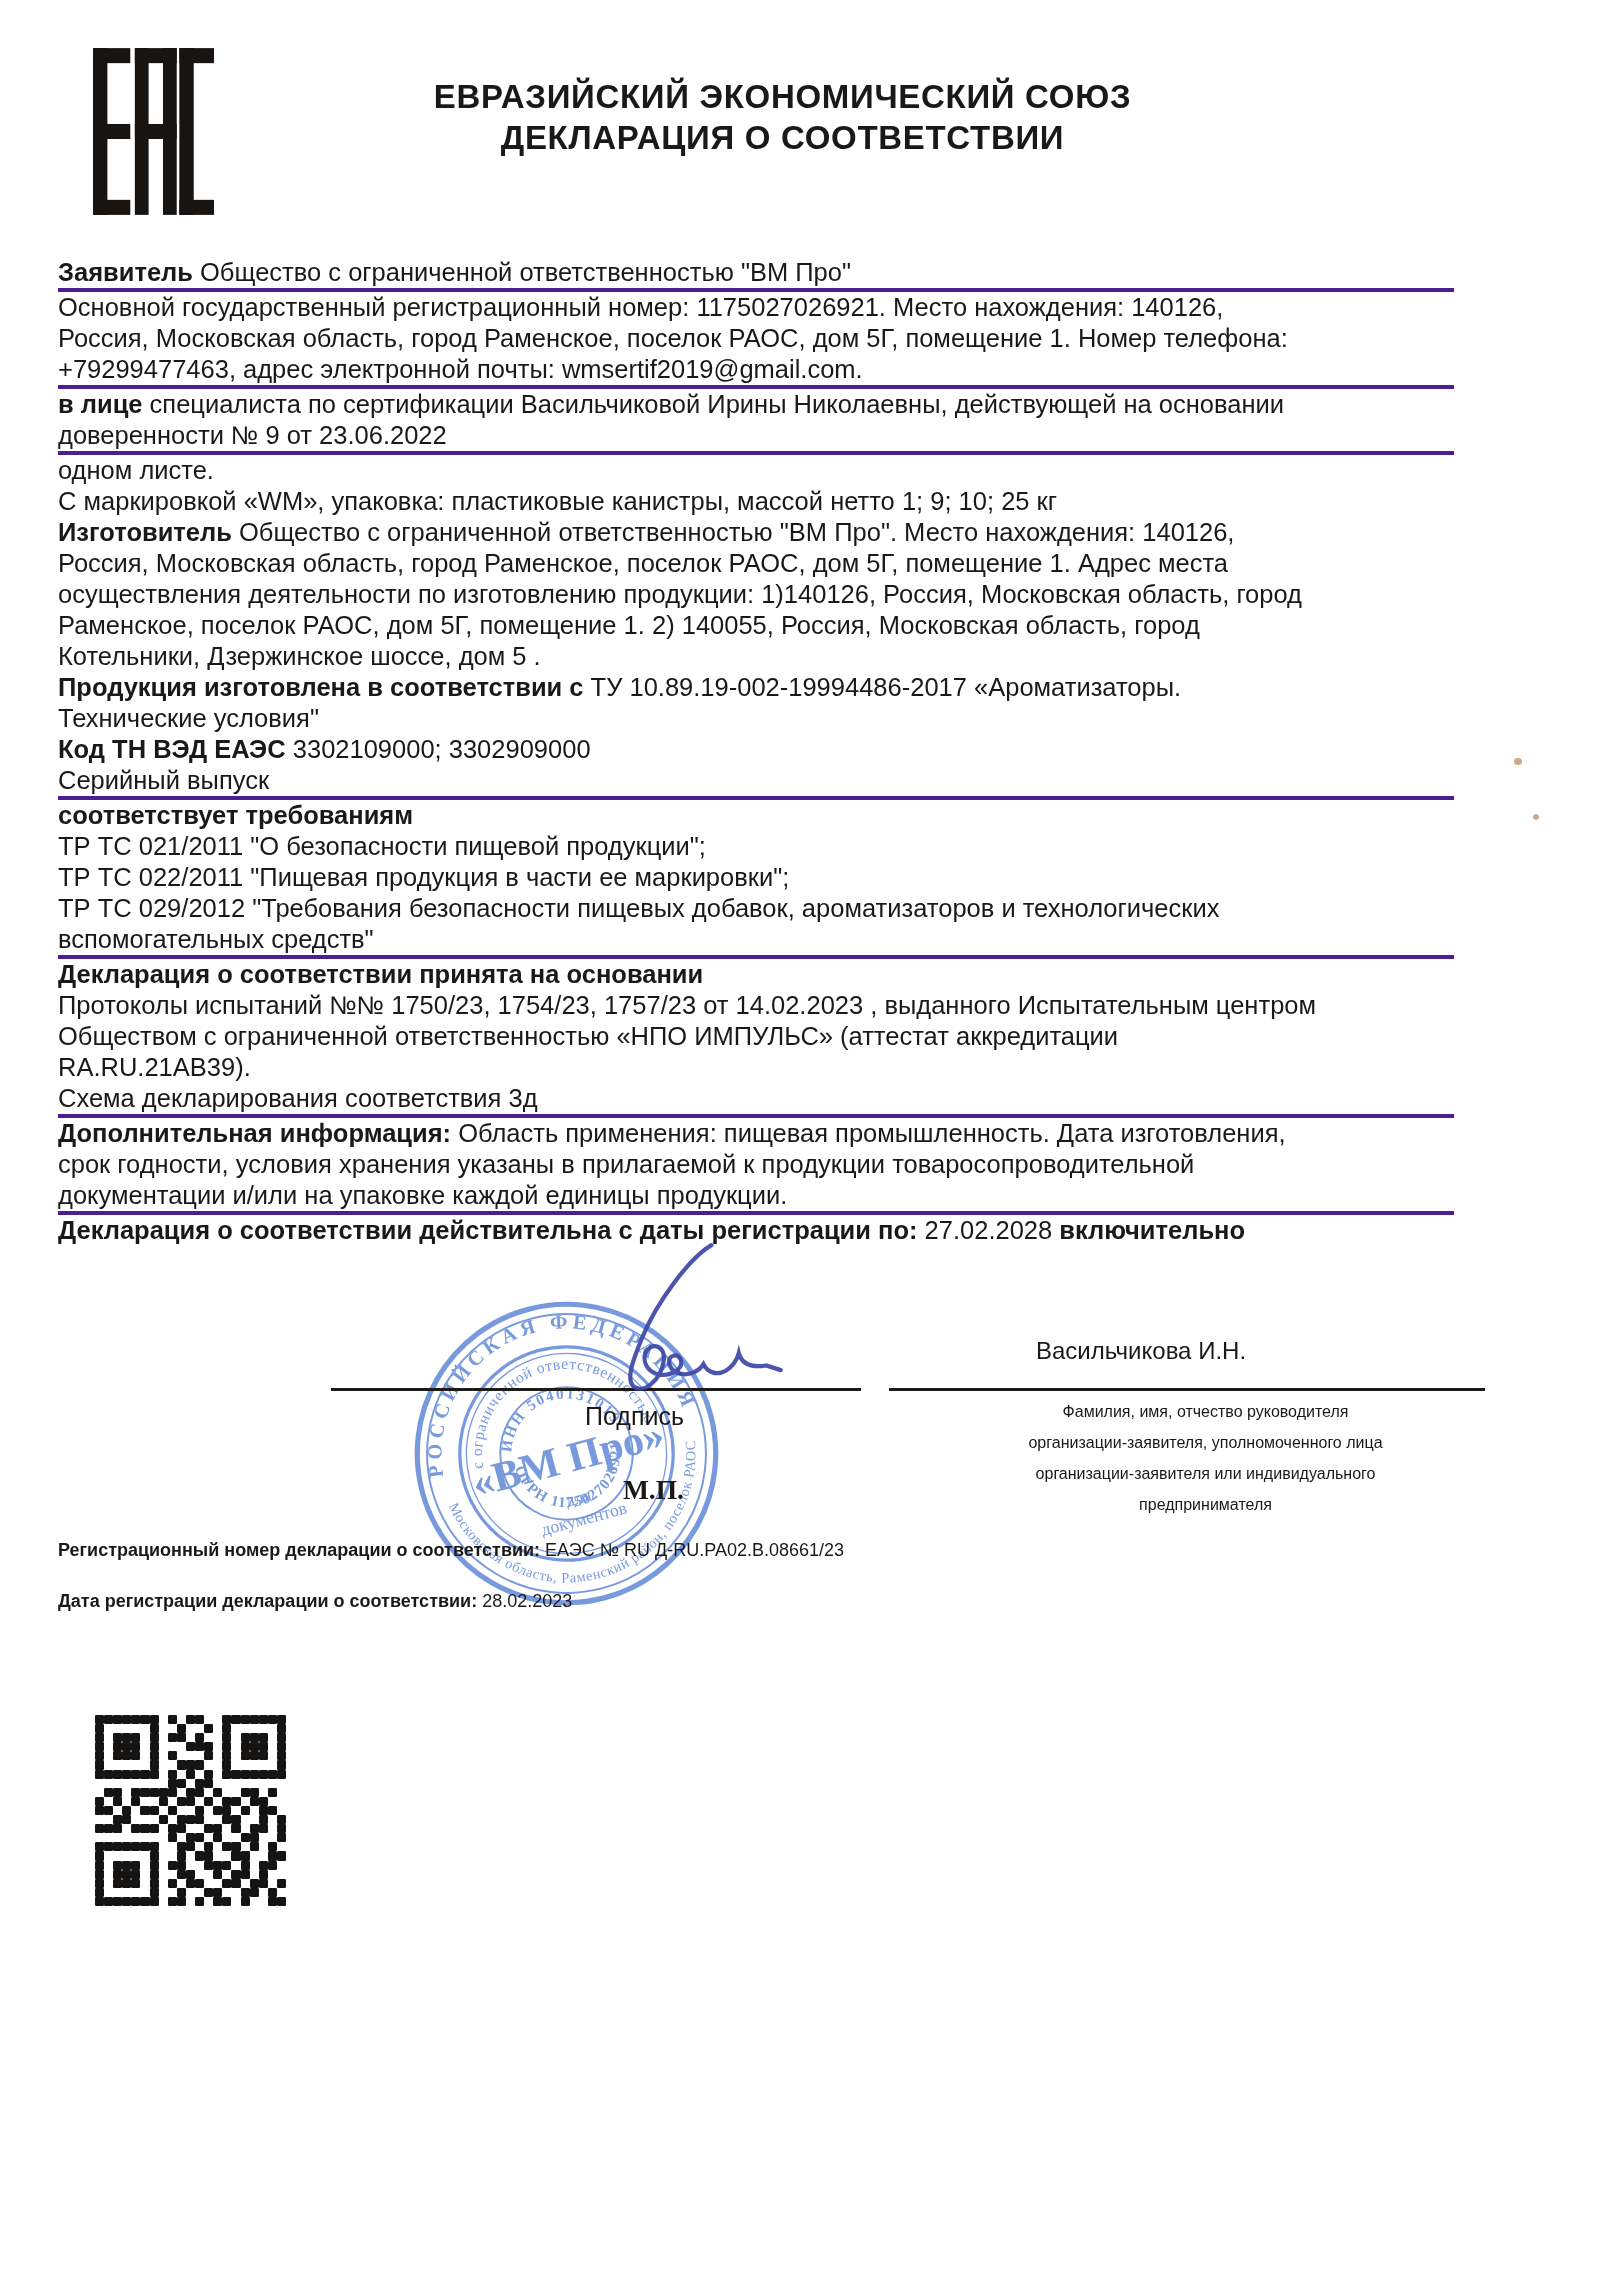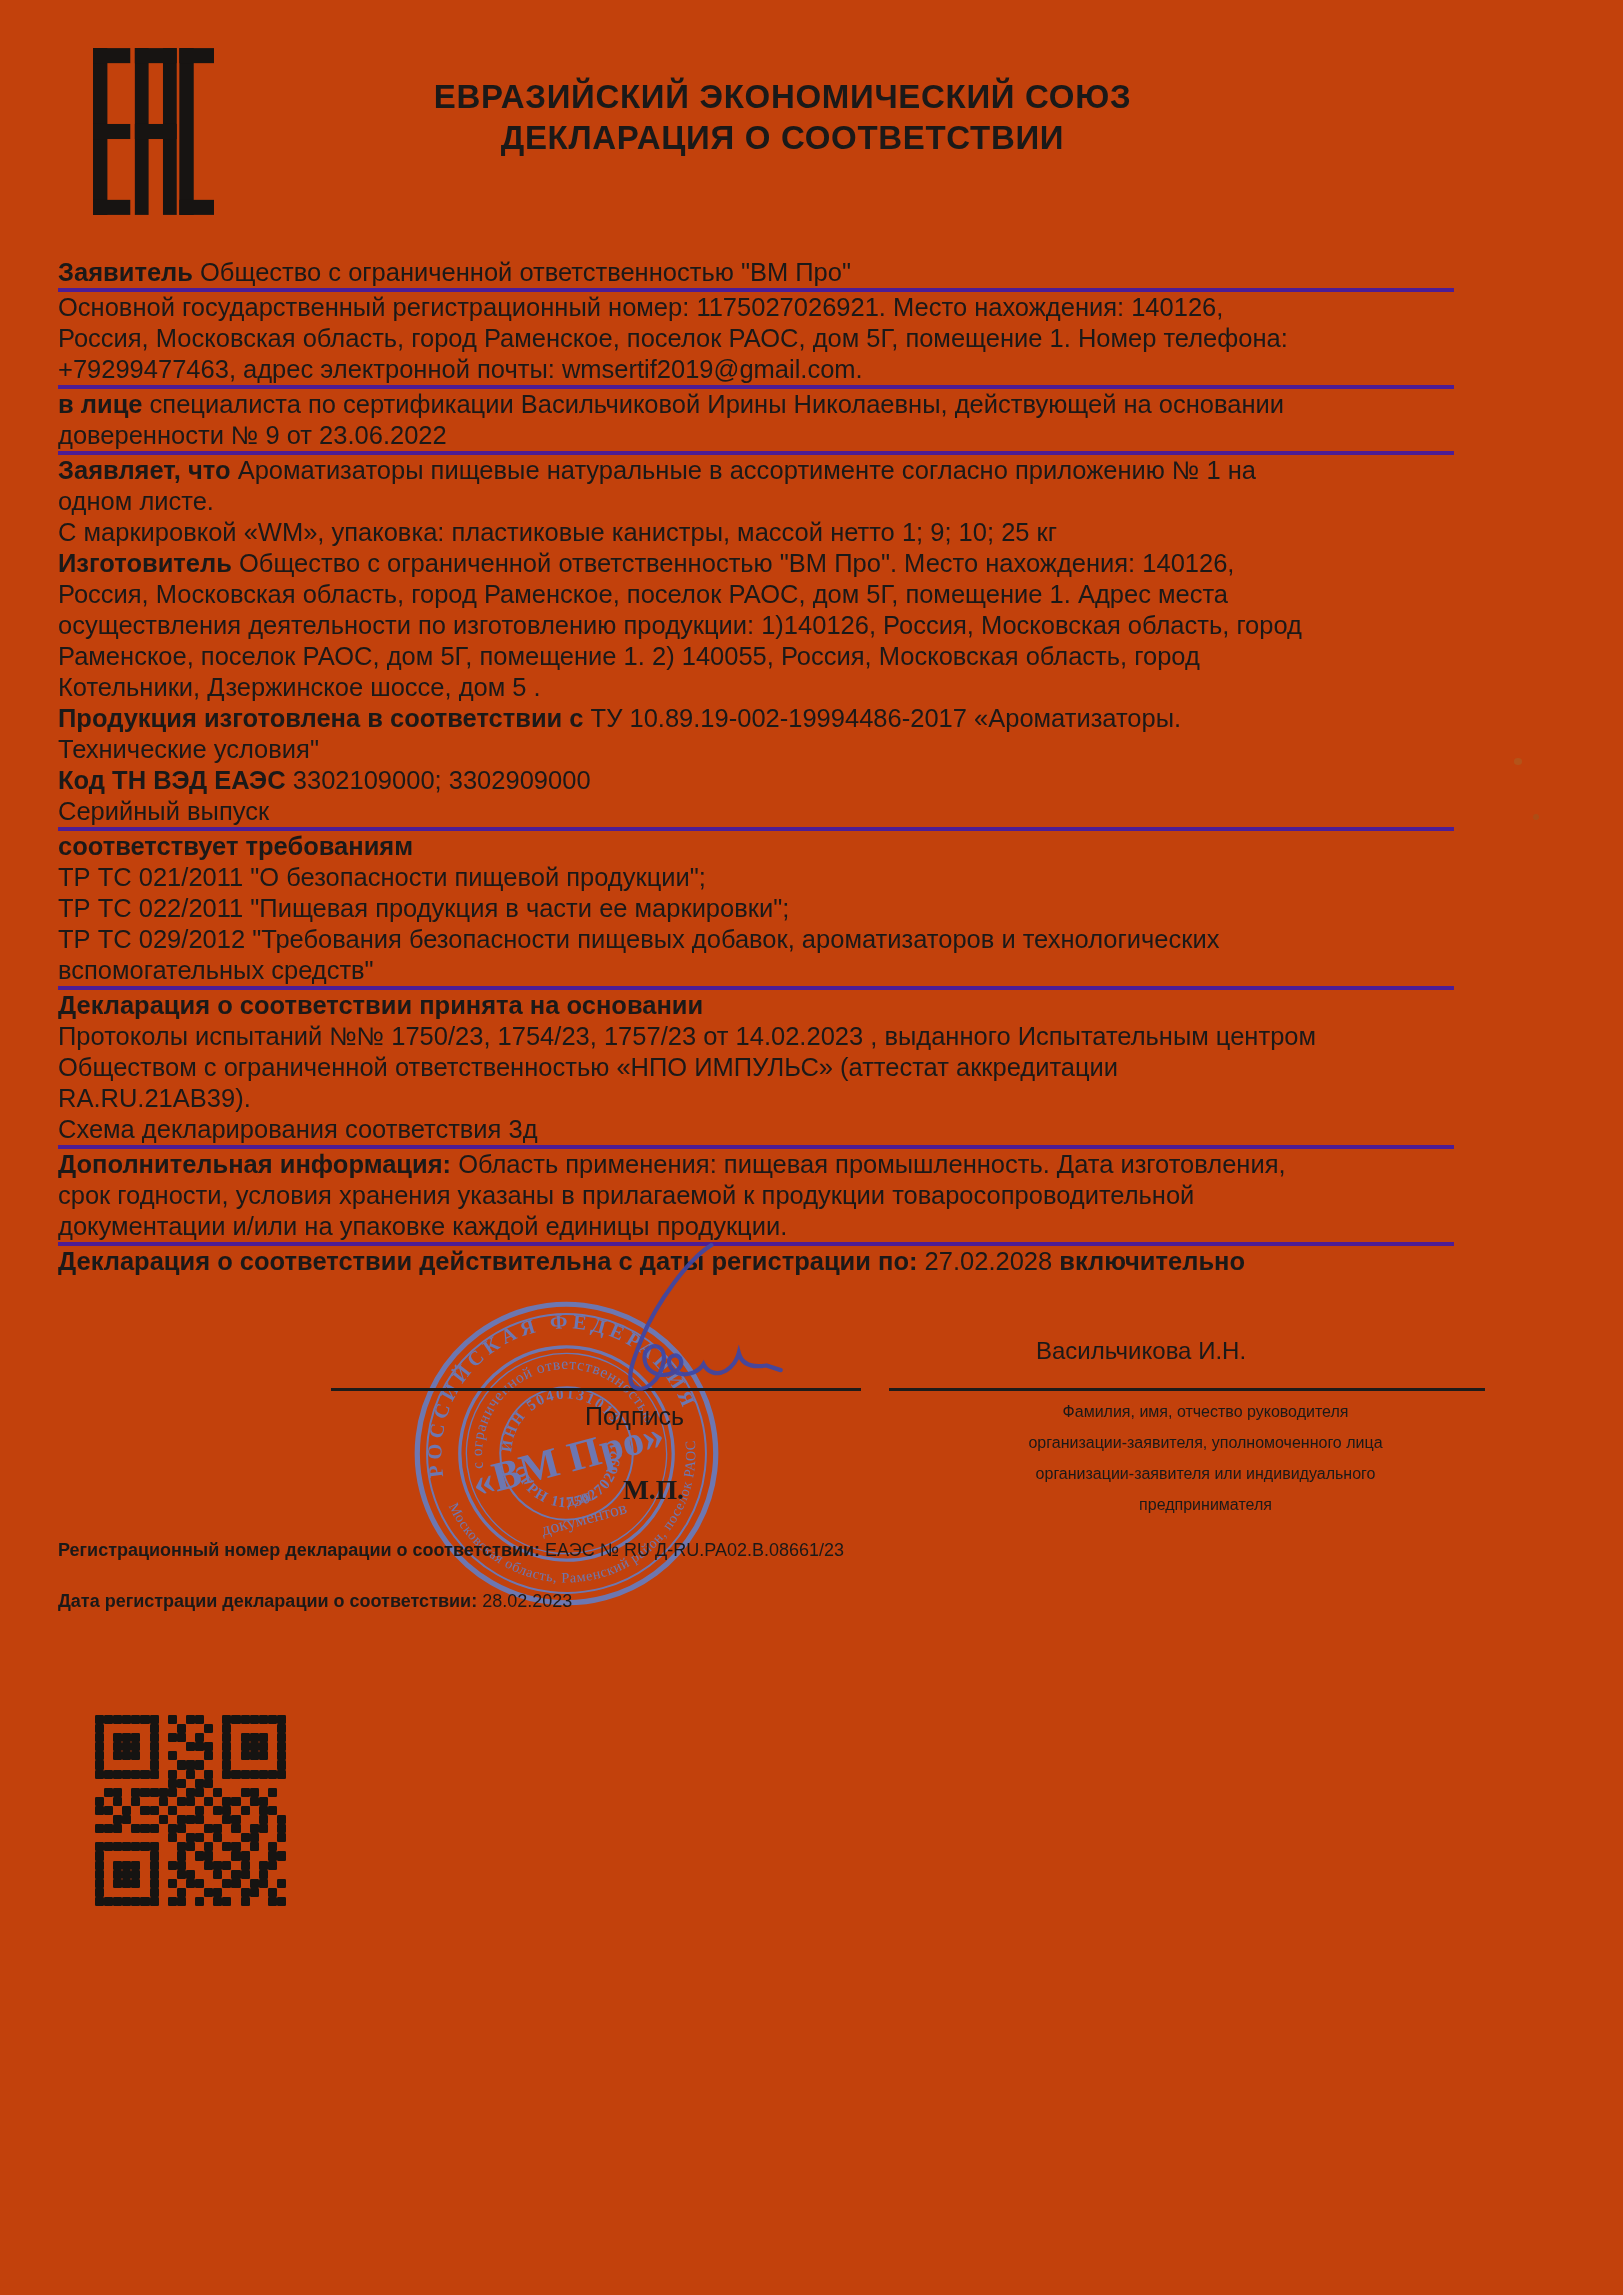--- a/index.html
+++ b/index.html
@@ -1,16 +1,16 @@
 <!DOCTYPE html>
 <html style="font-size:10.5px"><head>
 <meta charset="utf-8">
 <style>
   html,body{margin:0;padding:0;background:#e8e8e8;}
-  .page{position:relative;width:1624px;height:2295px;background:#c2410c;overflow:hidden;
+  .page{position:relative;width:1624px;height:2295px;background:#ffffff;overflow:hidden;
         font-family:"Liberation Sans",sans-serif;color:#1b1918;}
   
   .eac{position:absolute;left:93px;top:48px;}
   .title{position:absolute;left:262px;top:76px;width:1041px;text-align:center;
          font-weight:bold;font-size:33px;line-height:41px;letter-spacing:0.7px;}
   
   #doc-body{position:absolute;left:58px;top:257px;width:1396px;}
   .sec{width:100%;}
   .sec.u{border-bottom:4px solid #4c1d95;}
   .ln{height:31px;line-height:31px;font-size:25.5px;white-space:nowrap;}
@@ -73,21 +73,20 @@
       <div class="sec u">
         <div class="ln"><span>Основной государственный регистрационный номер: 1175027026921. Место нахождения: 140126,</span></div>
         <div class="ln"><span>Россия, Московская область, город Раменское, поселок  РАОС, дом 5Г, помещение 1. Номер телефона:</span></div>
         <div class="ln"><span>+79299477463, адрес электронной почты: wmsertif2019@gmail.com.</span></div>
       </div>
       <div class="sec u">
         <div class="ln"><b>в лице </b><span>специалиста по сертификации Васильчиковой Ирины Николаевны, действующей на основании</span></div>
         <div class="ln"><span>доверенности № 9 от  23.06.2022</span></div>
       </div>
       <div class="sec">
-        <div class="ln"><b>Заявляет, что </b><span>Ароматизаторы пищевые натуральные в ассортименте согласно приложению № 1 на</span></div>
         <div class="ln"><span>одном листе.</span></div>
         <div class="ln"><span>С маркировкой «WM», упаковка: пластиковые канистры, массой нетто 1; 9; 10; 25 кг</span></div>
       </div>
       <div class="sec">
         <div class="ln"><b>Изготовитель </b><span>Общество с ограниченной ответственностью "ВМ Про". Место нахождения: 140126,</span></div>
         <div class="ln"><span>Россия, Московская область, город Раменское, поселок  РАОС, дом 5Г, помещение 1. Адрес места</span></div>
         <div class="ln"><span>осуществления деятельности по изготовлению продукции: 1)140126, Россия, Московская область, город</span></div>
         <div class="ln"><span>Раменское, поселок РАОС, дом 5Г, помещение 1. 2) 140055, Россия, Московская область, город</span></div>
         <div class="ln"><span>Котельники, Дзержинское шоссе, дом 5 .</span></div>
       </div>

